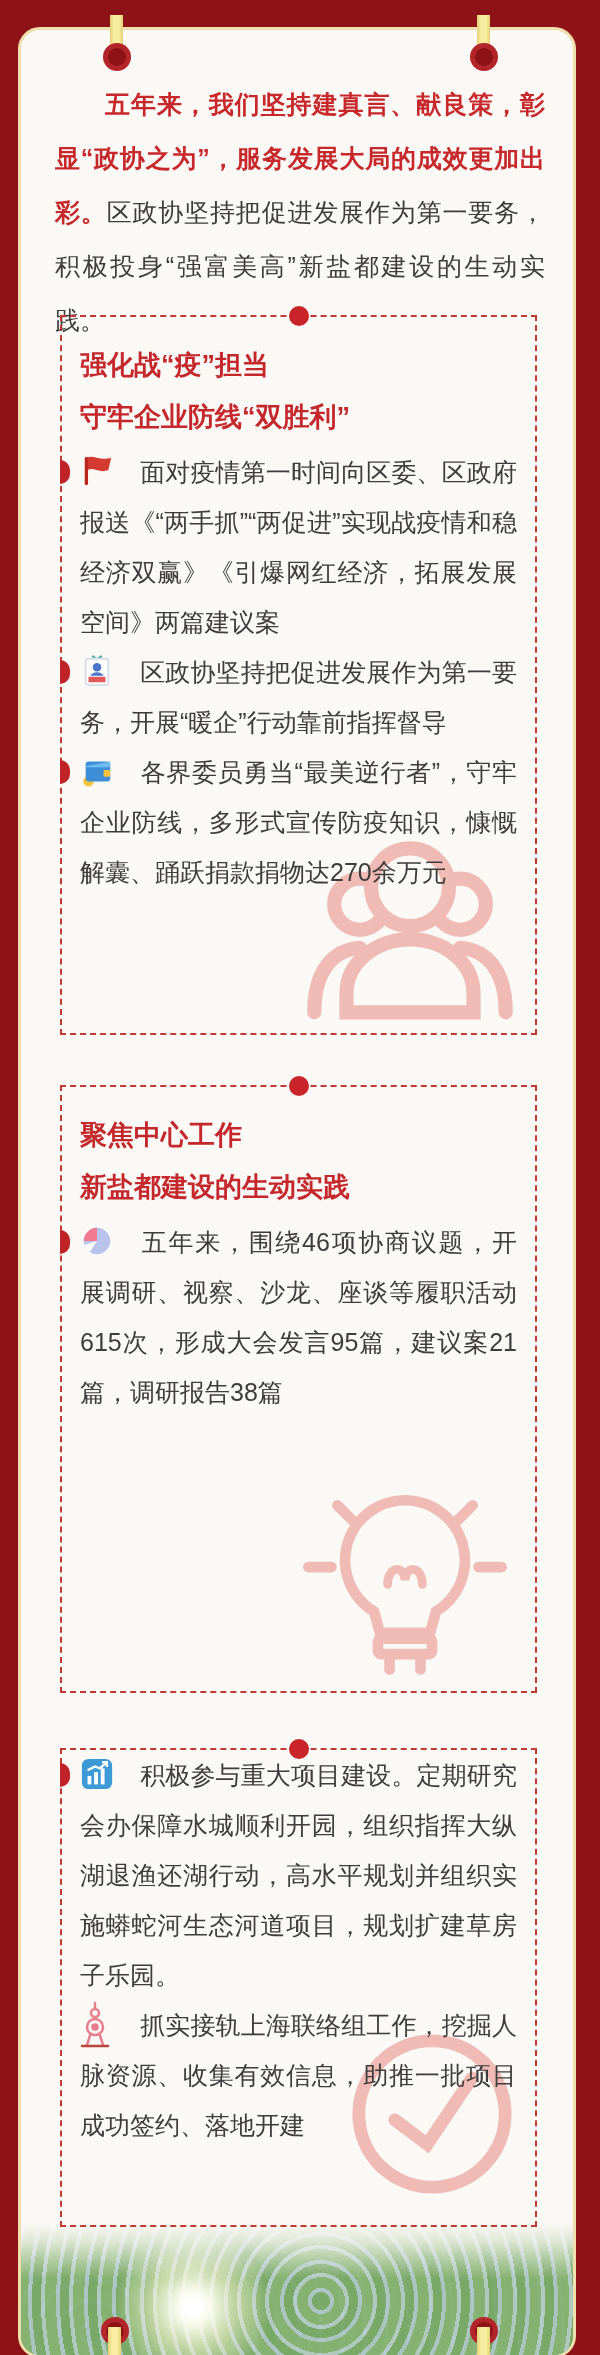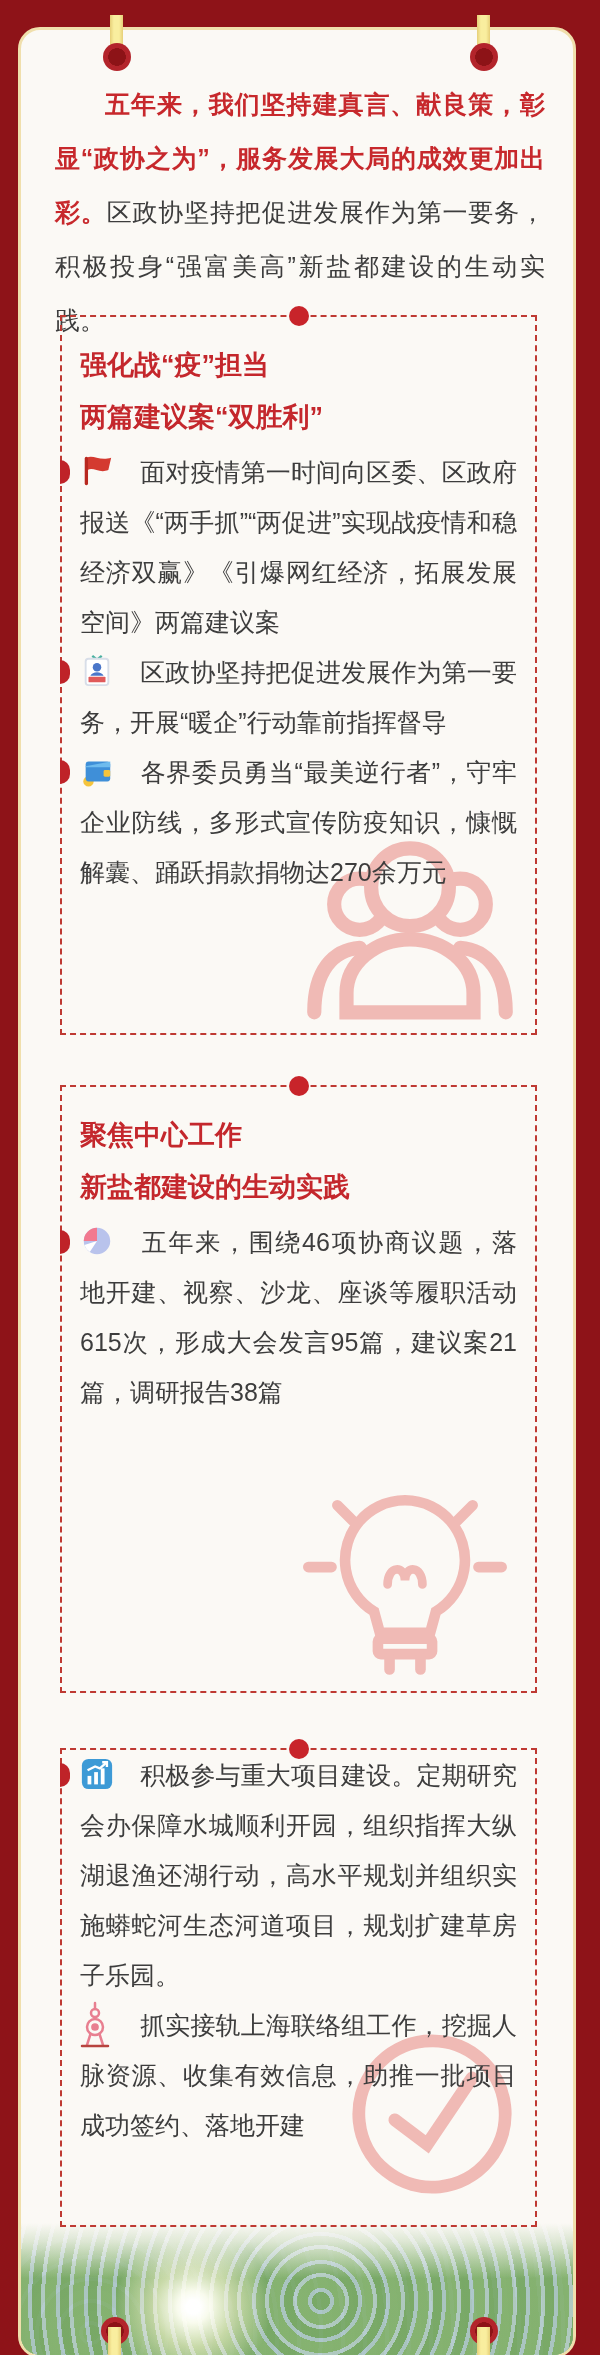--- a/index.html
+++ b/index.html
@@ -104,21 +104,21 @@
   <section class="card" id="card1">
     <span class="card-dot"></span>
     <svg id="wm1" class="wm" viewBox="0 0 230 200" fill="none" stroke="#efb0ab" stroke-width="15" stroke-linecap="round">
       <circle cx="62" cy="76" r="27"></circle>
       <circle cx="168" cy="76" r="27"></circle>
       <path d="M14 190 c0-44 20-66 48-68"></path>
       <path d="M216 190 c0-44 -20-66 -48-68"></path>
       <path d="M48 190 v-20 a67 57 0 0 1 134 0 v20 z" fill="#fbf9f5"></path>
       <circle cx="115" cy="58" r="41" fill="#fbf9f5"></circle>
     </svg>
-    <h2 class="card-title"><span>强化战“疫”担当</span><br><span>两篇建议案“双胜利”</span></h2>
+    <h2 class="card-title"><span>强化战“疫”担当</span><br><span>守牢企业防线“双胜利”</span></h2>
     <p class="bullet"><span class="marker"></span><span class="bicon"><svg viewBox="0 0 36 36">
             <path d="M7 4 C 14 0, 20 8, 33 4 L 30 17 C 20 21, 14 13, 8 17 Z" fill="#d43a30"></path>
             <rect x="5" y="3" width="3.5" height="30" rx="1.7" fill="#b8281f"></rect>
           </svg></span><span>面对疫情第一时间向区委、区政府报送《“两手抓”“两促进”实现战疫情和稳经济双赢》《引爆网红经济，拓展发展空间》两篇建议案</span></p>
     <p class="bullet"><span class="marker"></span><span class="bicon"><svg viewBox="0 0 36 36">
             <path d="M13 2 l5 4 5-4" stroke="#49b0a0" stroke-width="2.5" fill="none"></path>
             <rect x="6" y="5" width="24" height="28" rx="3" fill="#fff" stroke="#d8dee8" stroke-width="2"></rect>
             <circle cx="18" cy="14" r="4.5" fill="#4a76c9"></circle>
             <path d="M11 23 c2-5 12-5 14 0 z" fill="#4a76c9"></path>
             <rect x="9" y="24" width="18" height="6" rx="1" fill="#e05a5a"></rect>
@@ -142,21 +142,21 @@
       <path d="M102 136 c0-20 18-20 18-4 c0-16 18-16 18 4" stroke-width="9"></path>
       <rect x="92" y="192" width="56" height="16" rx="3"></rect>
       <path d="M104 212 v12"></path>
         <path d="M136 212 v12"></path>
     </svg>
     <h2 class="card-title"><span>聚焦中心工作</span><br><span>新盐都建设的生动实践</span></h2>
     <p class="bullet"><span class="marker"></span><span class="bicon"><svg viewBox="0 0 36 36">
             <circle cx="18" cy="18" r="14" fill="#b9c3ec"></circle>
             <path d="M18 18 L18 4 A14 14 0 0 0 4 18 Z" fill="#f2798f"></path>
             <path d="M18 18 L4.6 22.2 A14 14 0 0 0 10.4 29.6 Z" fill="#ffffff"></path>
-          </svg></span><span>五年来，围绕46项协商议题，落地开建、视察、沙龙、座谈等履职活动615次，形成大会发言95篇，建议案21篇，调研报告38篇</span></p>
+          </svg></span><span>五年来，围绕46项协商议题，开展调研、视察、沙龙、座谈等履职活动615次，形成大会发言95篇，建议案21篇，调研报告38篇</span></p>
   </section>
 
   <section class="card" id="card3">
     <span class="card-dot"></span>
     <svg id="wm3" class="wm" viewBox="0 0 180 180" fill="none" stroke="#efb0ab" stroke-width="13" stroke-linecap="round" style="transform:rotate(-6deg);">
       <circle cx="90" cy="90" r="74"></circle>
       <path d="M52 92 L82 120 L134 58"></path>
     </svg>
     <p class="bullet"><span class="marker"></span><span class="bicon"><svg viewBox="0 0 36 36">
             <rect x="2" y="2" width="32" height="32" rx="7" fill="#3d9ad6"></rect>

